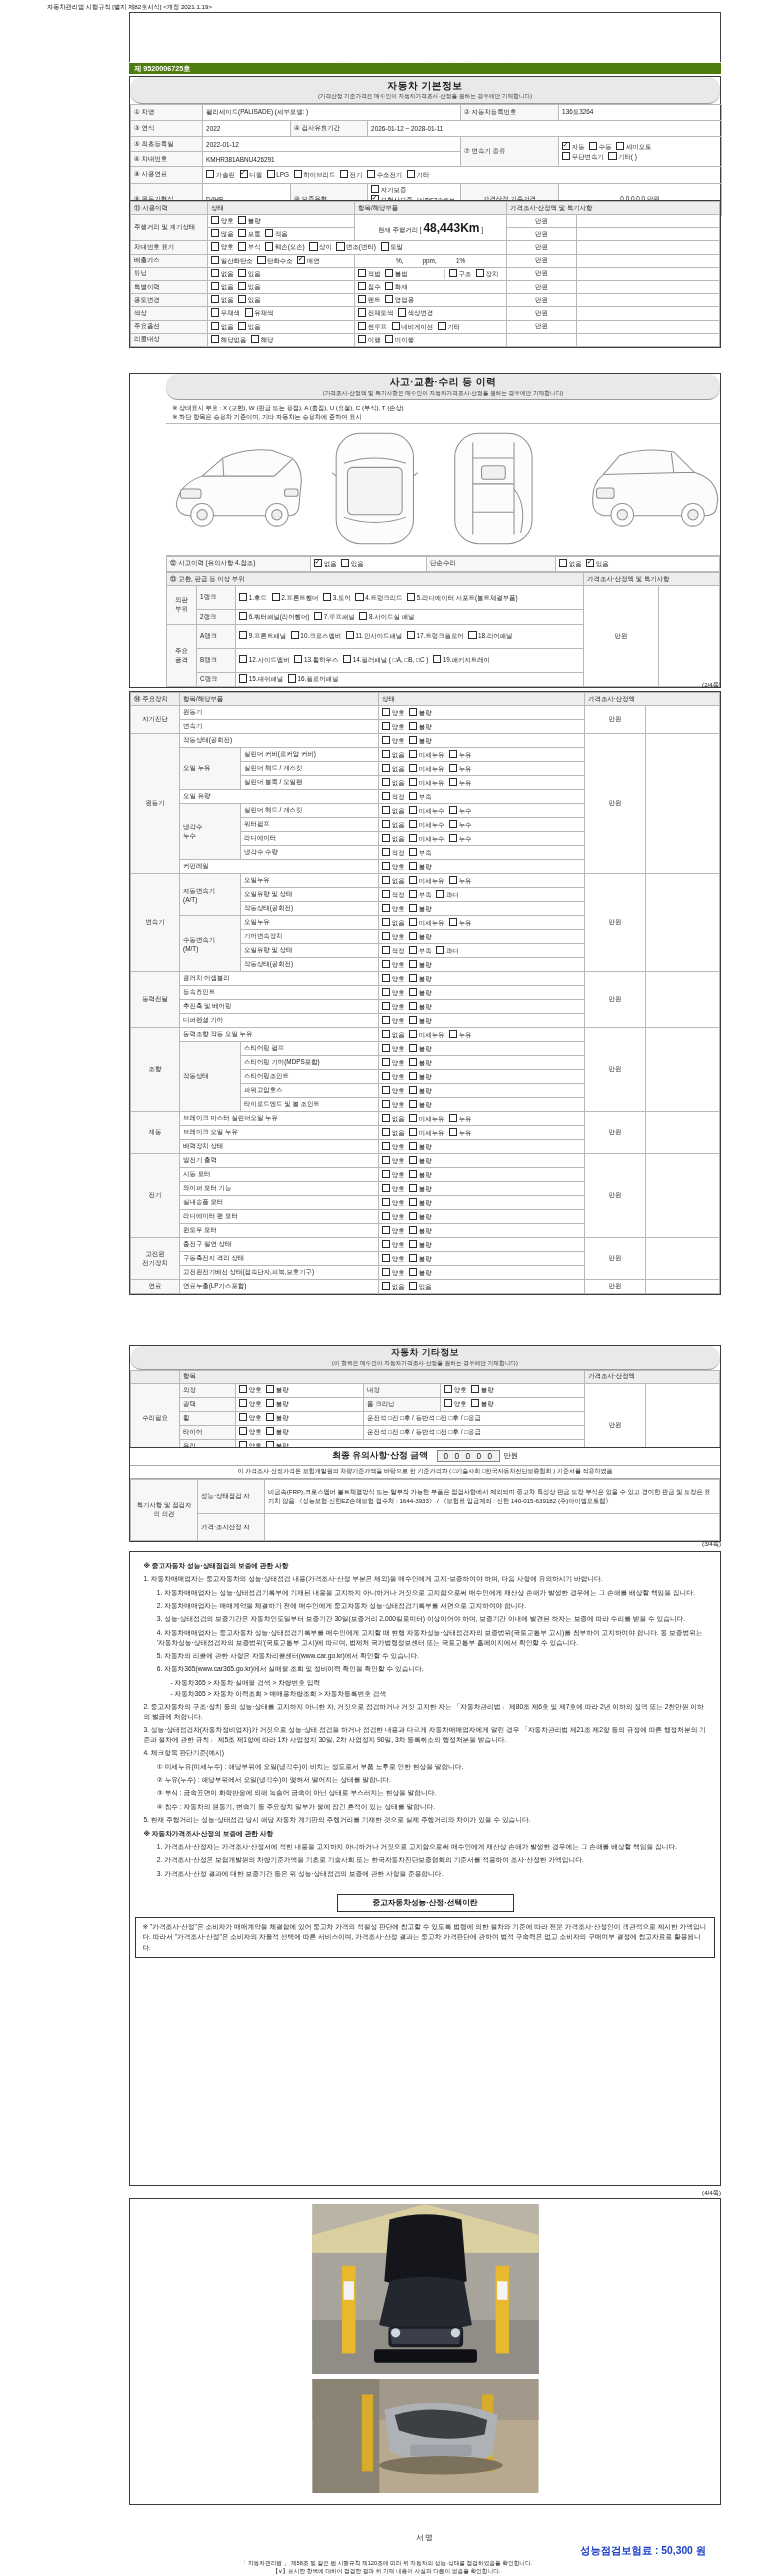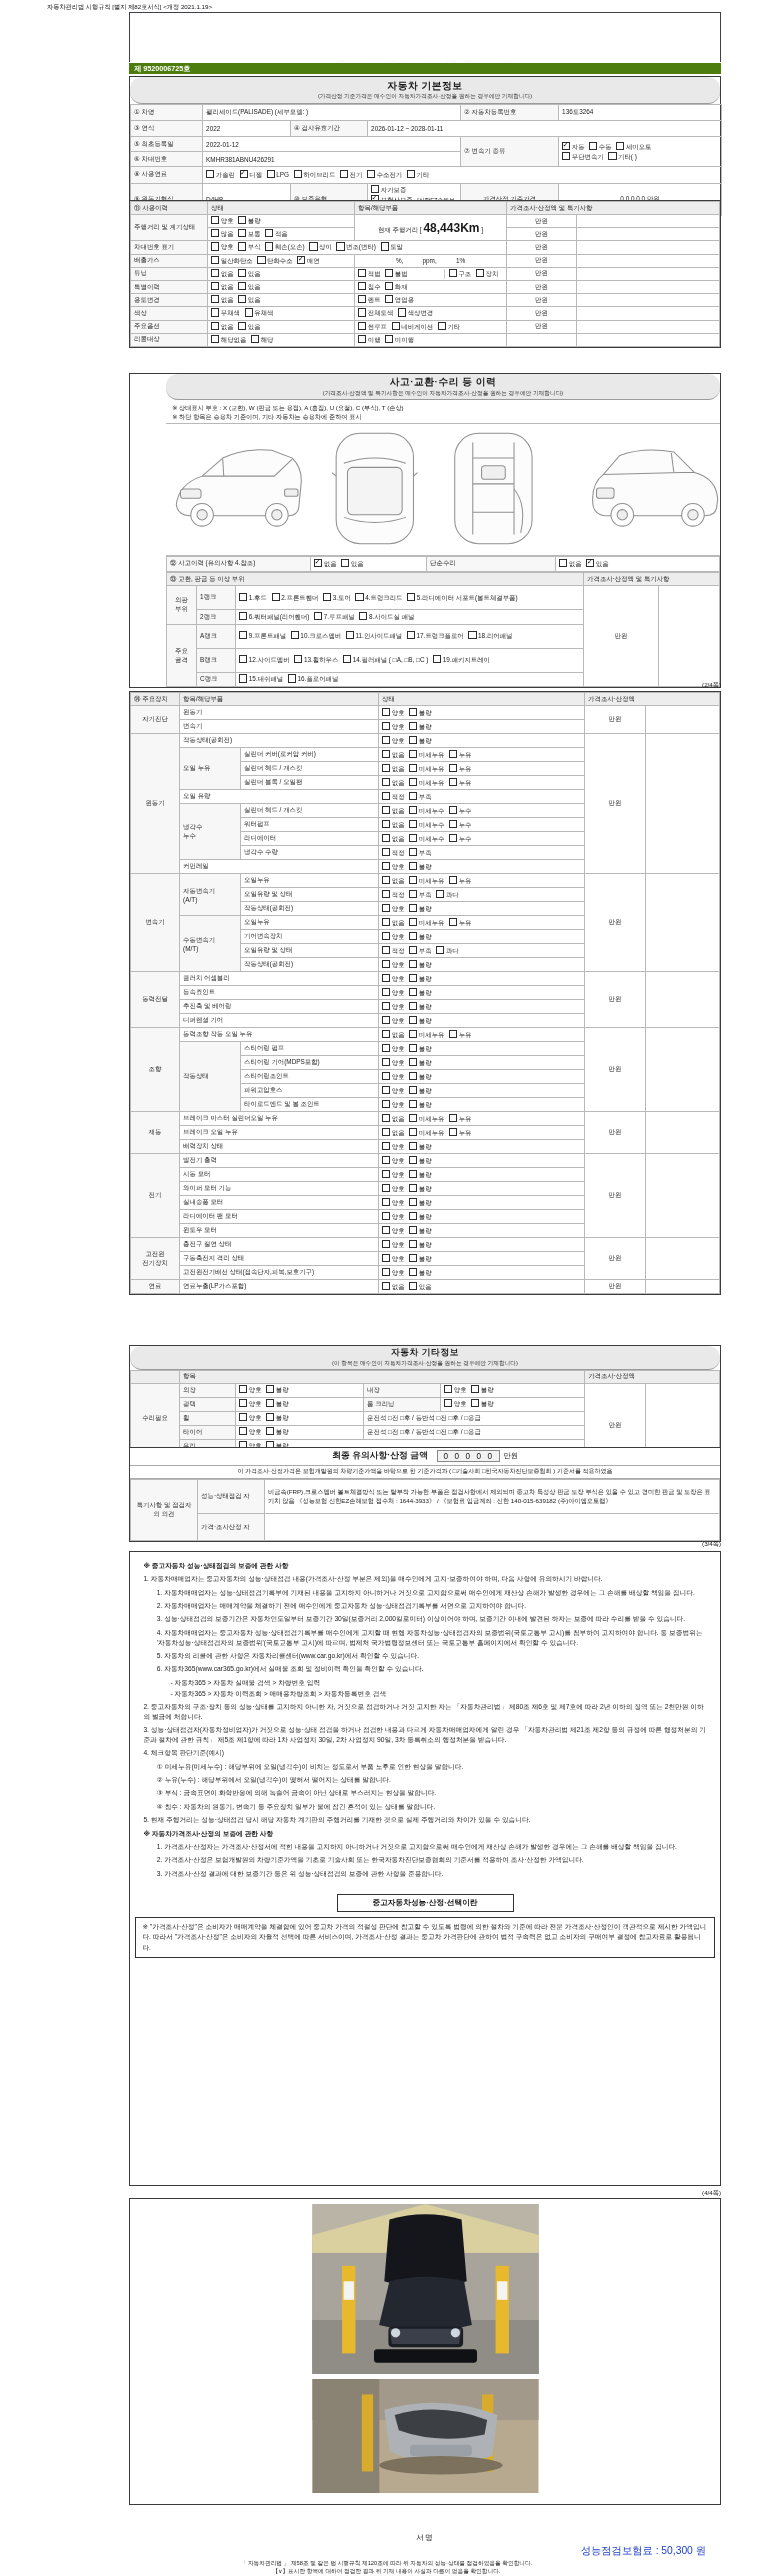--- a/index.html
+++ b/index.html
@@ -42,21 +42,21 @@
   .ni{margin:3.6px 0;}
   .ni.b{font-weight:bold;}
   .ni.l1{margin-left:13.4px;}
   .ni.l2{margin-left:27px;margin-top:1px;margin-bottom:1px;}
   .nbox-title{width:175px;margin:8.2px auto 5.2px;border:1px solid #333;text-align:center;font-weight:bold;font-size:7.7px;padding:2.6px 0;}
   .nbox{border:1px solid #333;margin:3.1px 5.2px 2.1px;padding:4.1px 6.2px;font-size:6.7px;line-height:10.3px;}
   
   .photowrap{text-align:center;padding:5.2px 0 5.2px;}
   .photo{display:block;margin:0 auto 5.2px;}
   .sig{position:absolute;left:129px;width:592px;text-align:center;font-size:7.7px;letter-spacing:1px;}
-  .fee{position:absolute;left:129px;width:577px;text-align:right;font-size:10.3px;font-weight:normal;}
+  .fee{position:absolute;left:129px;width:577px;text-align:right;font-size:10.3px;font-weight:bold;}
   .foot{position:absolute;left:0;width:773px;text-align:center;font-size:5.7px;color:#222;}
 </style>
 </head>
 <body>
 
 <div class="page">
 
   <div class="formref">자동차관리법 시행규칙 [별지 제82호서식] &lt;개정 2021.1.19&gt;</div>
 
   <div class="doc band sec" style="position:absolute;border-color:#3e4145;">

